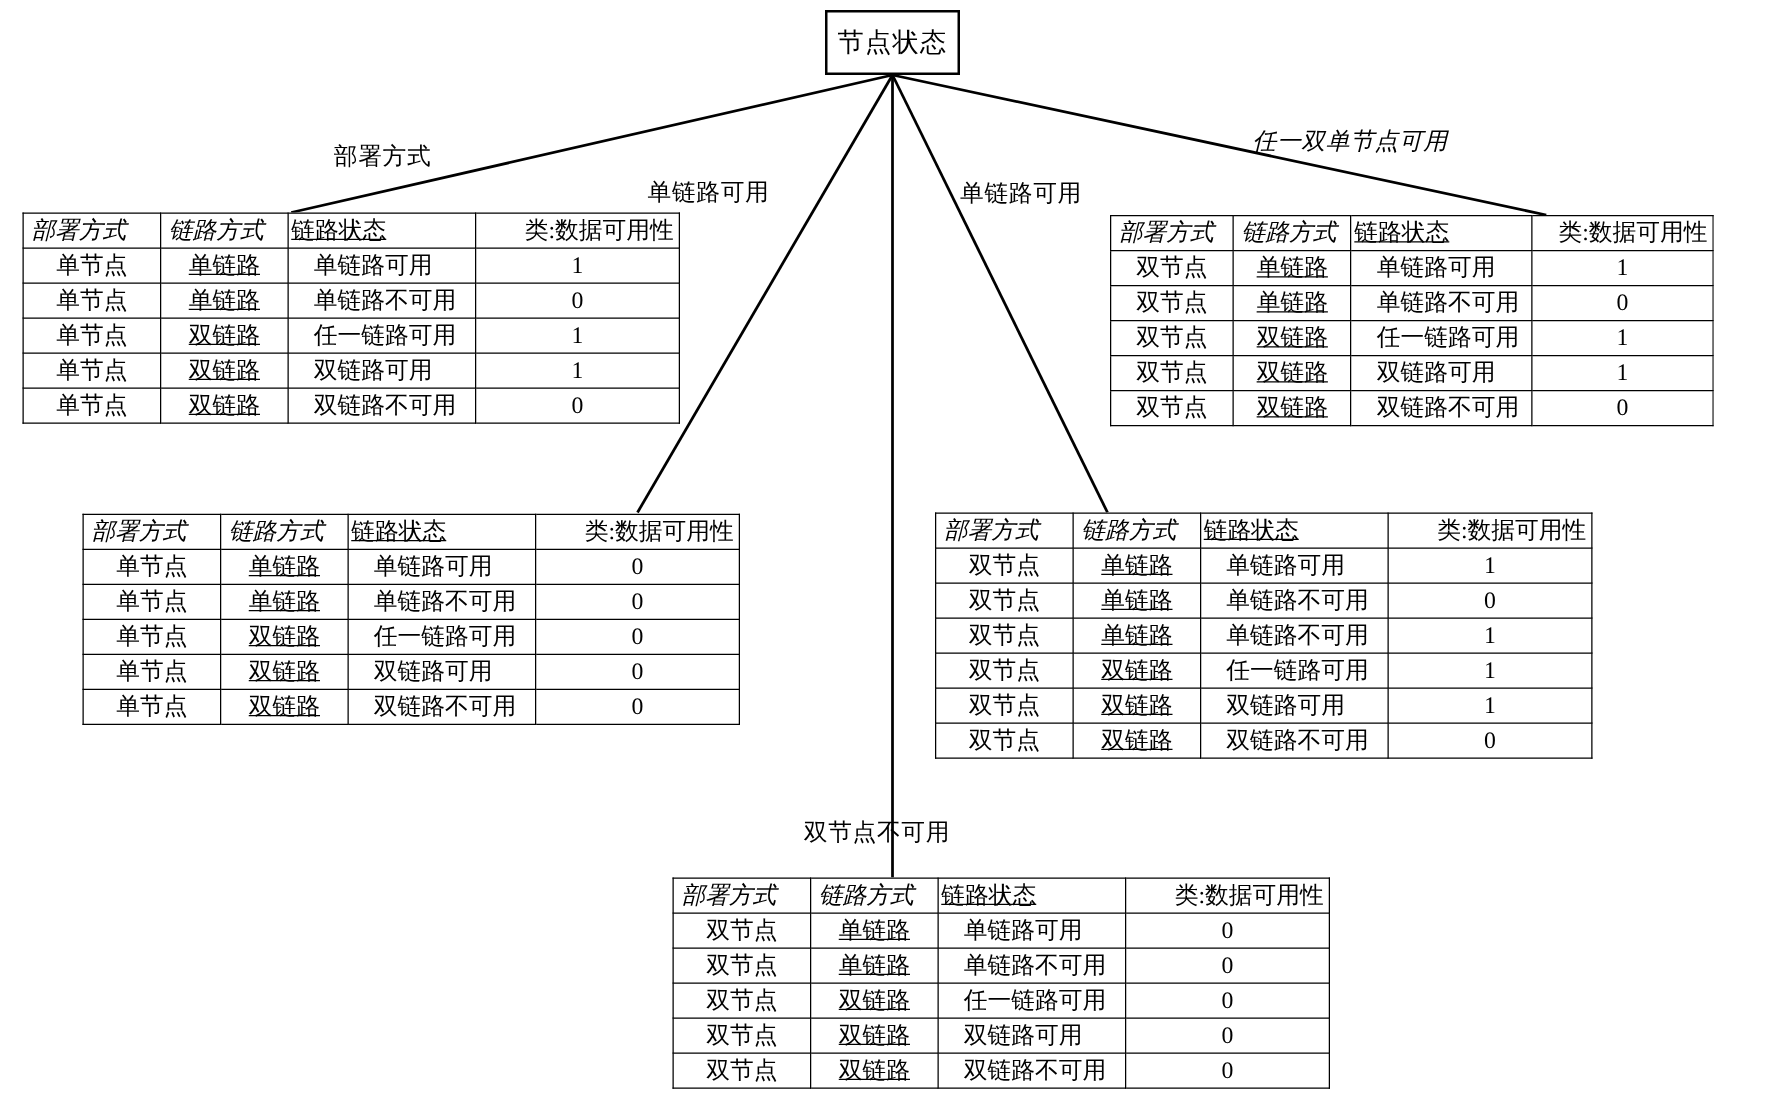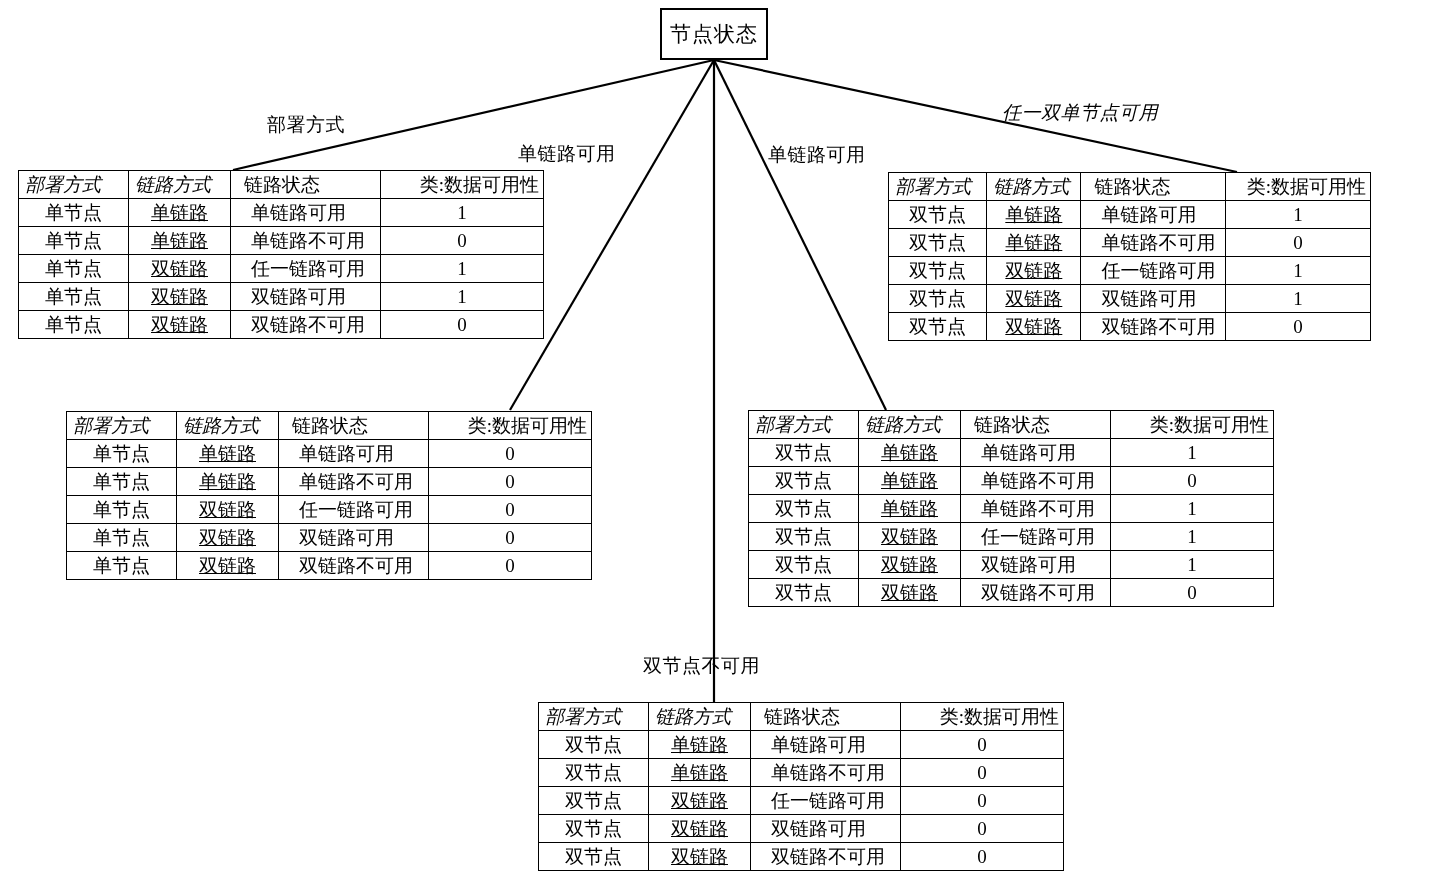--- a/index.html
+++ b/index.html
@@ -57,21 +57,21 @@
     padding: 0 4px;
     font-weight: normal;
     line-height: 27px;
     white-space: nowrap;
     overflow: hidden;
   }
   table.dt th {
     text-align: left;
   }
   table.dt th.c0, table.dt th.c1 { text-align: left; padding-left: 6px; font-style: italic; }
-  table.dt th.c2 { text-align: left; padding-left: 13px; }
+  table.dt th.c2 { text-align: left; padding-left: 2px; text-decoration: underline; }
   table.dt th.c3 { text-align: right; }
   table.dt td.c0 { text-align: center; }
   table.dt td.c1 { text-align: center; text-decoration: underline; }
   table.dt td.c2 { text-align: left; padding-left: 20px; }
   table.dt td.c3 { text-align: center; }
   col.w0 { width: 110px; }
   col.w1 { width: 102px; }
   col.w2 { width: 150px; }
   col.w3 { width: 163px; }
 </style>

